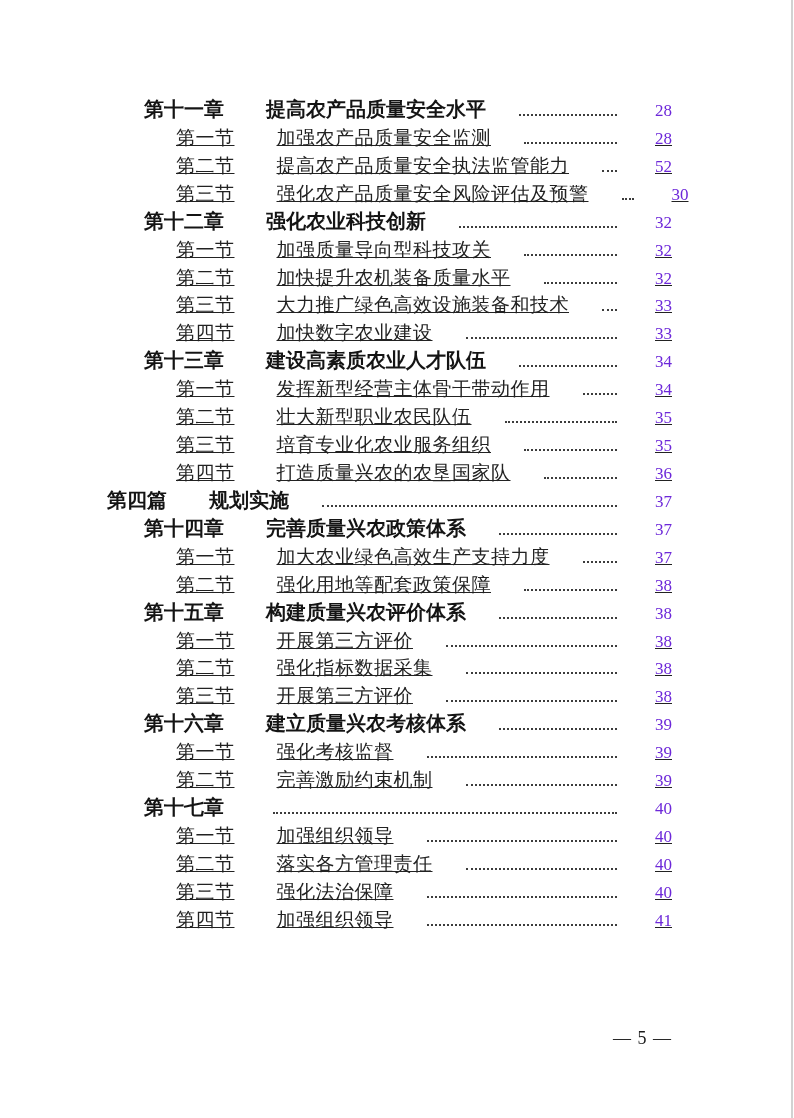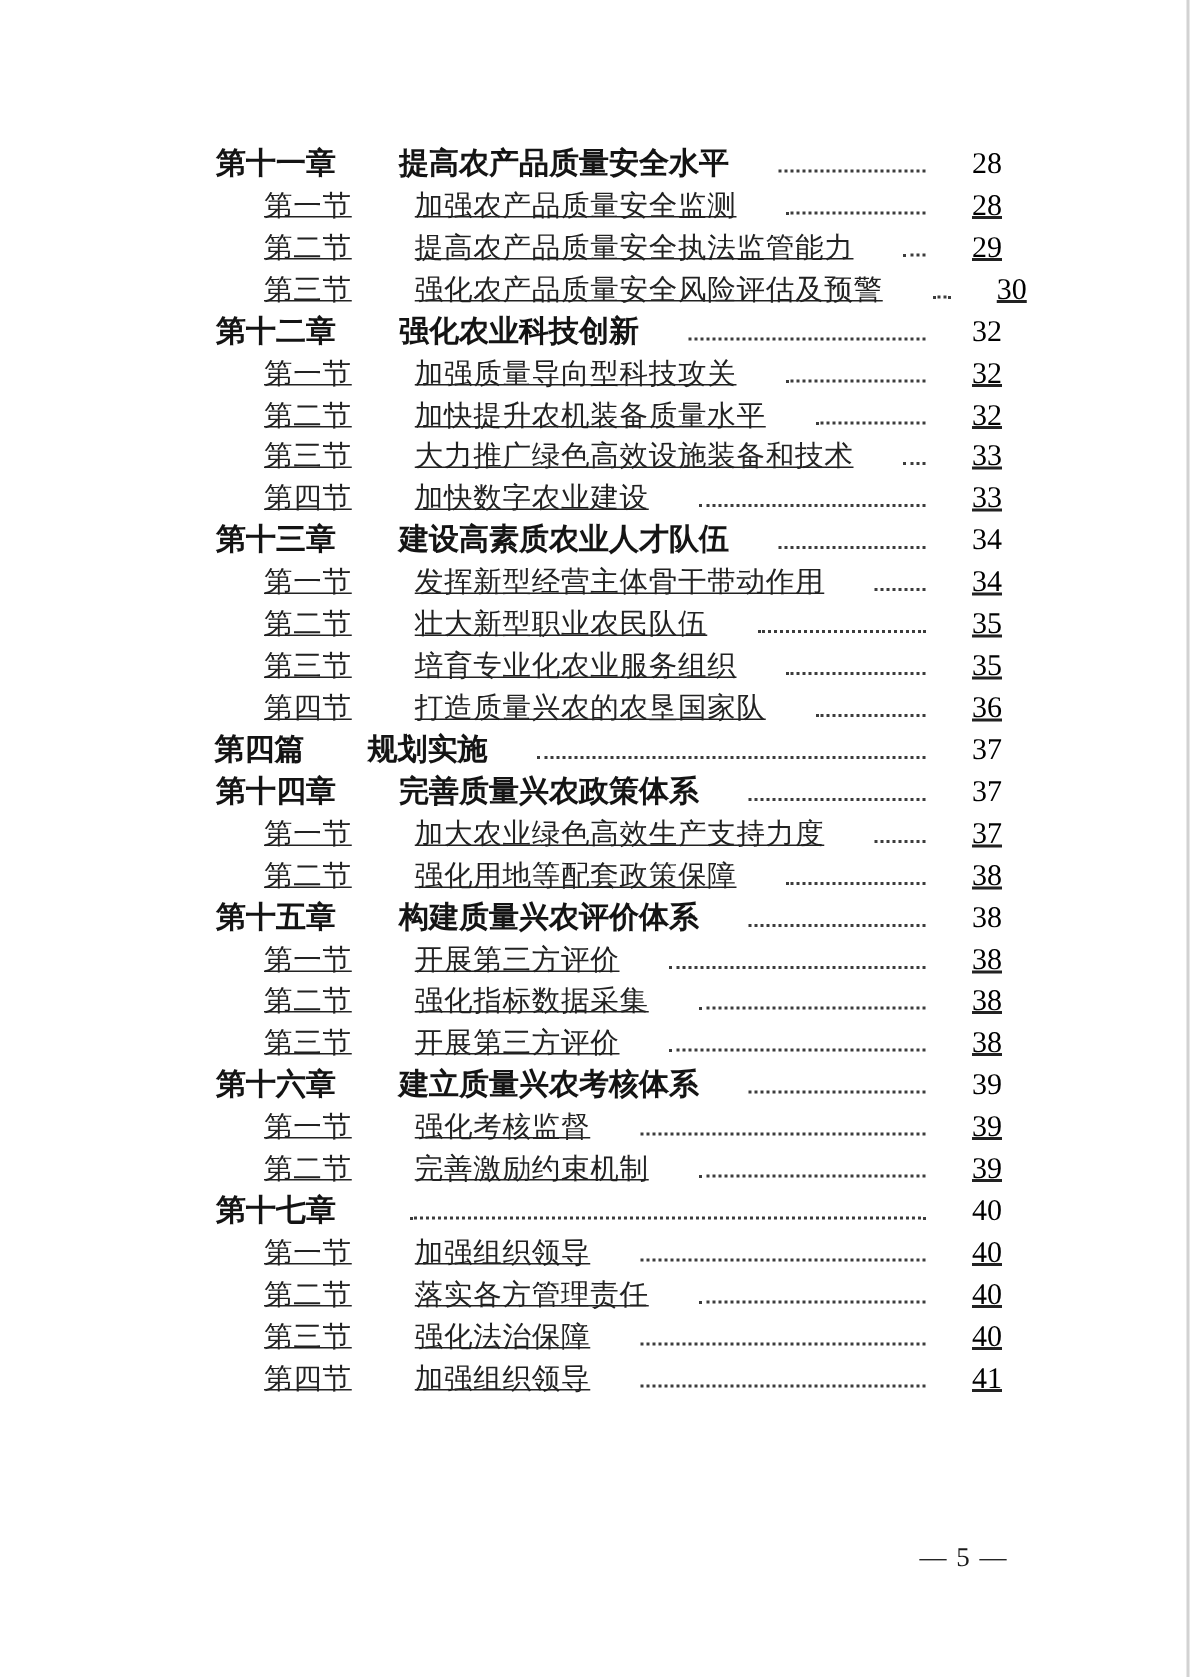--- a/index.html
+++ b/index.html
@@ -36,35 +36,34 @@
   .toc-row .dots {
     flex: 1 1 auto;
     height: 3px;
     border-bottom: 2px dotted #3c3c3c;
     margin: 0 5px 0 7px;
     min-width: 12px;
   }
   .toc-row .pagenum {
     flex: 0 0 auto;
     font-family: "Liberation Serif", serif;
-    font-size: 20px;
+    font-size: 17px;
     font-weight: 400;
     letter-spacing: 0;
-    color: #000000;
+    color: #6d28d9;
     min-width: 24px;
-    text-align: left;
+    text-align: right;
   }
   
   .toc-row.part {
     padding-left: 0;
     font-family: "Liberation Sans", sans-serif;
     font-weight: 700;
     font-size: 20px;
     color: #141414;
-    margin-left: 36px;
   }
   
   .toc-row.chapter {
     padding-left: 37px;
     font-family: "Liberation Sans", sans-serif;
     font-weight: 700;
     font-size: 20px;
     color: #141414;
   }
   
@@ -100,21 +99,21 @@
     <div class="toc-row section">
       <span class="num">第一节</span>
       <span class="title">加强农产品质量安全监测</span>
       <span class="dots"></span>
       <span class="pagenum">28</span>
     </div>
     <div class="toc-row section">
       <span class="num">第二节</span>
       <span class="title">提高农产品质量安全执法监管能力</span>
       <span class="dots"></span>
-      <span class="pagenum">29</span>
+      <span class="pagenum">52</span>
     </div>
     <div class="toc-row section">
       <span class="num">第三节</span>
       <span class="title">强化农产品质量安全风险评估及预警</span>
       <span class="dots"></span>
       <span class="pagenum">30</span>
     </div>
     <div class="toc-row chapter">
       <span class="num">第十二章</span>
       <span class="title">强化农业科技创新</span>

